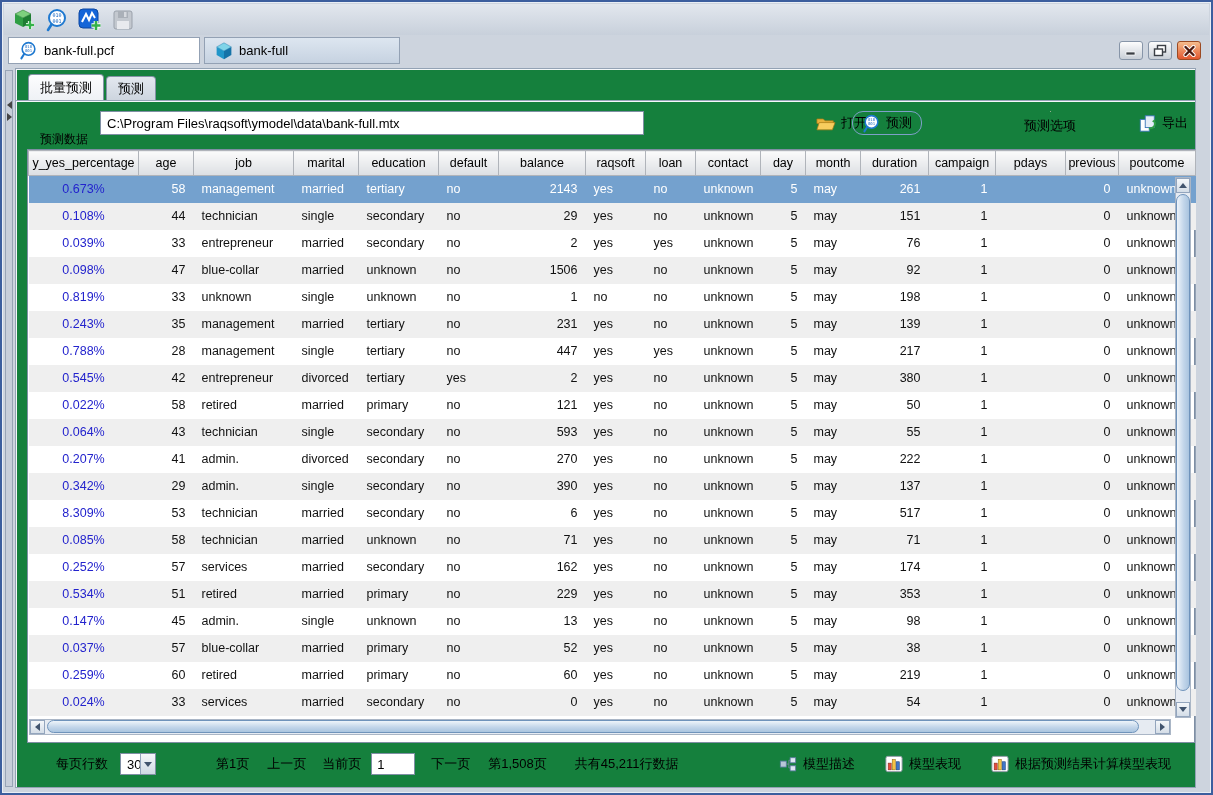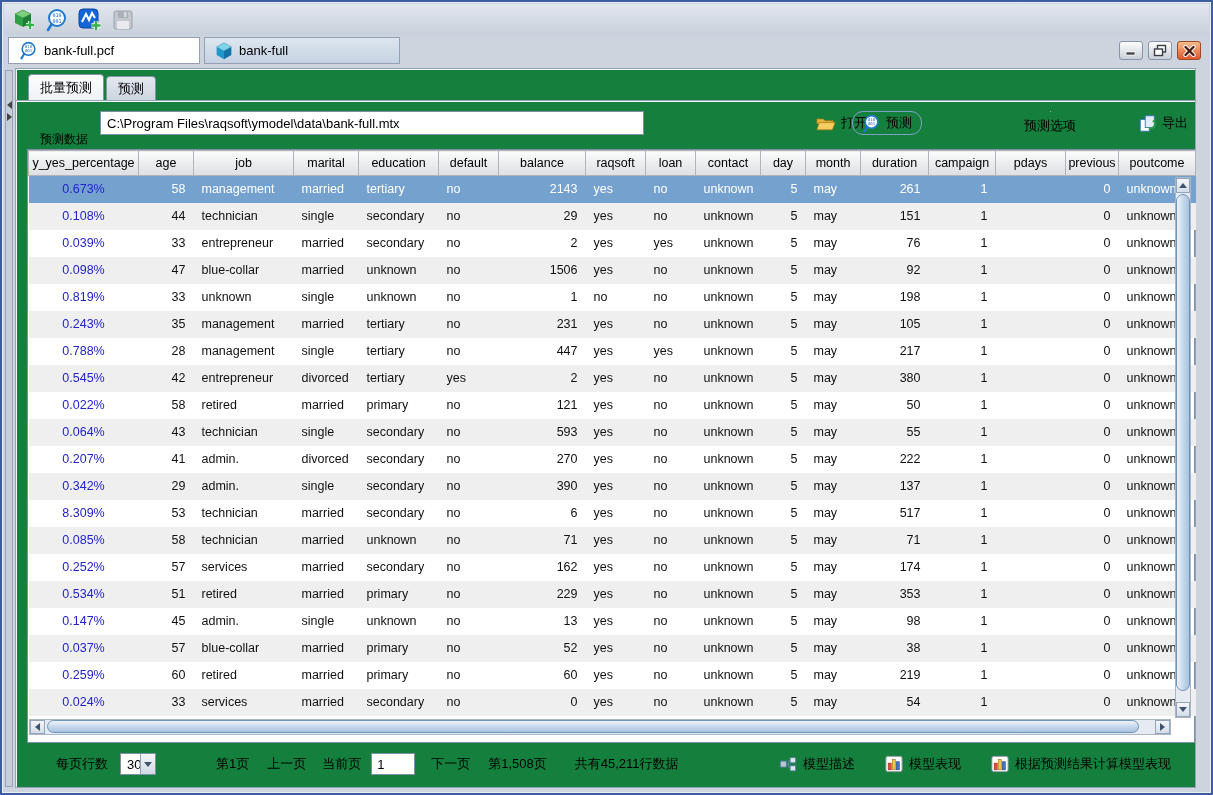--- a/index.html
+++ b/index.html
@@ -365,21 +365,21 @@
               <td class="c2">management</td>
               <td class="c3">married</td>
               <td class="c4">tertiary</td>
               <td class="c5">no</td>
               <td class="c6">231</td>
               <td class="c7">yes</td>
               <td class="c8">no</td>
               <td class="c9">unknown</td>
               <td class="c10">5</td>
               <td class="c11">may</td>
-              <td class="c12">105</td>
+              <td class="c12">139</td>
               <td class="c13">1</td>
               <td class="c14"></td>
               <td class="c15">0</td>
               <td class="c16">unknown</td>
             </tr>
             <tr>
               <td class="c0">0.788%</td>
               <td class="c1">28</td>
               <td class="c2">management</td>
               <td class="c3">single</td>

